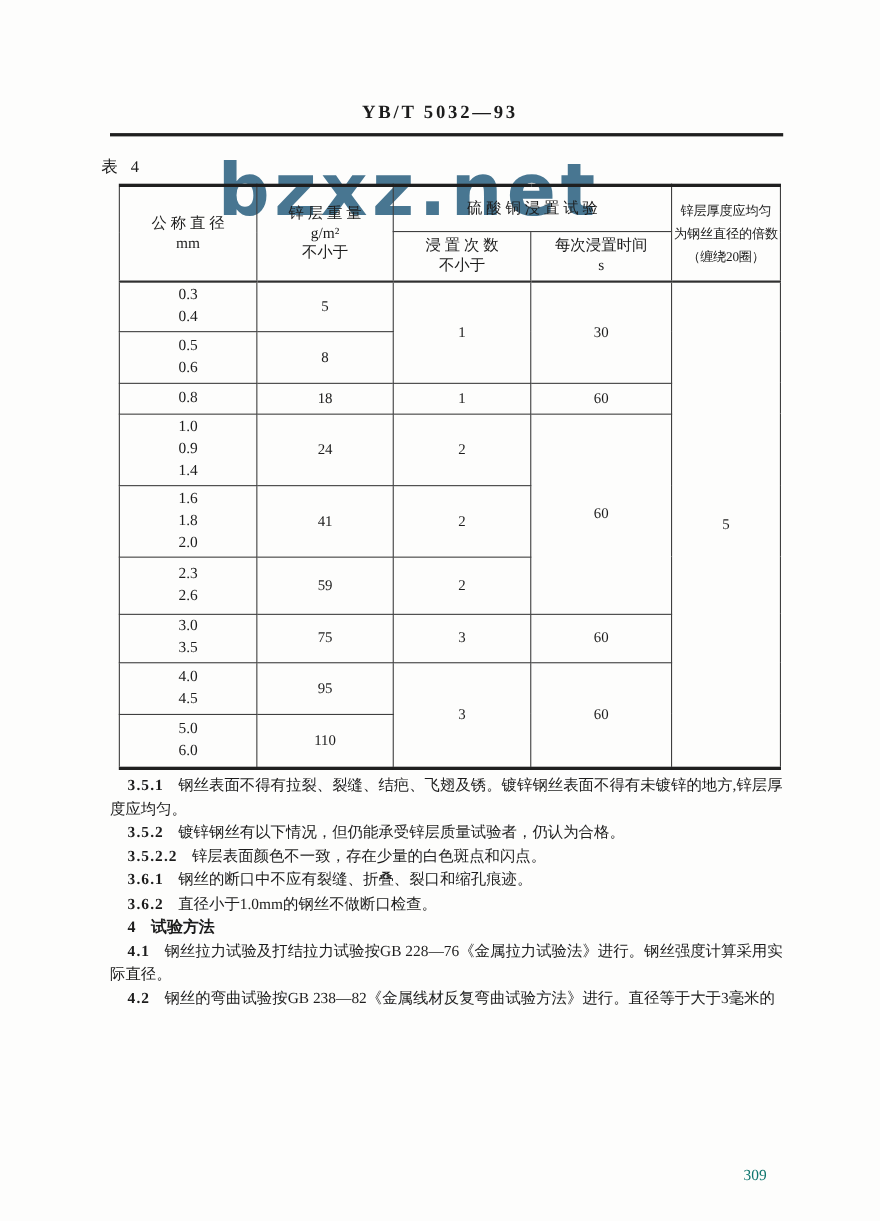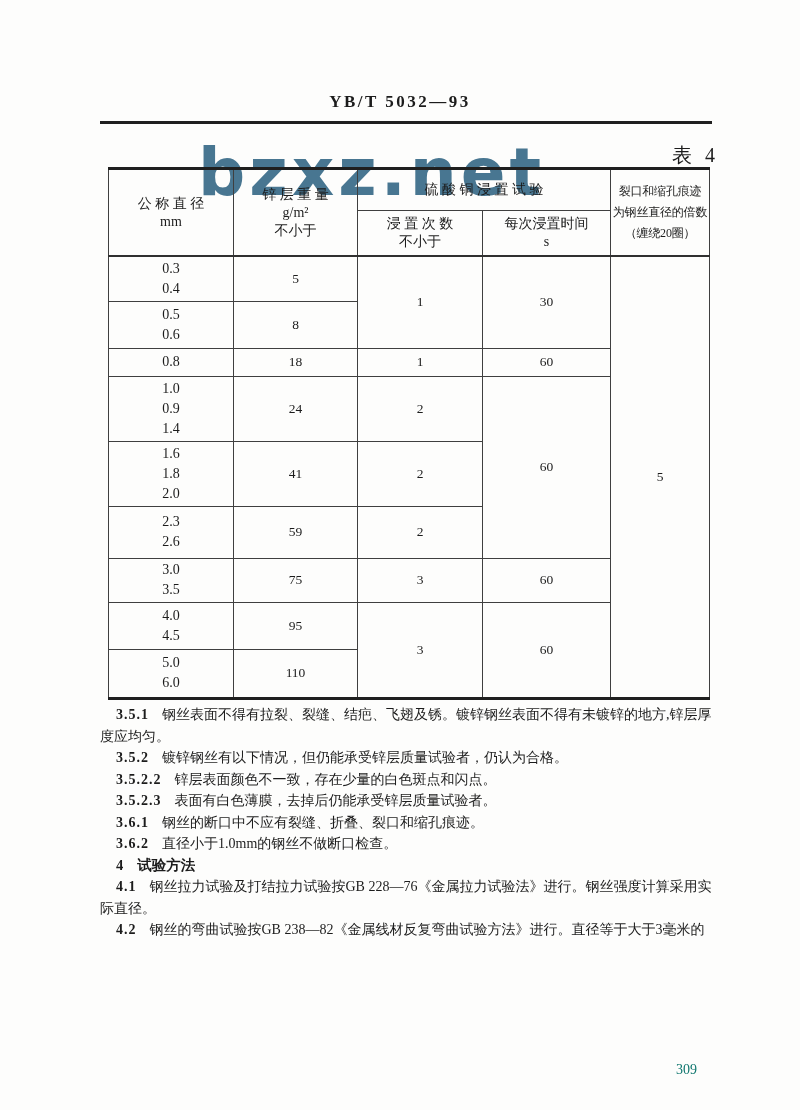--- a/index.html
+++ b/index.html
@@ -37,23 +37,23 @@
     z-index:1;
   }
   .title-rule{
     position:absolute;
     top:121px;left:100px;width:612px;height:3px;
     background:#1f1f1f;
     z-index:1;
   }
   .table-caption{
     position:absolute;
-    top:142px;left:107px;width:612px;
-    text-align:right;
-    font-size:20px;
+    top:142px;left:92px;width:612px;
+    text-align:left;
+    font-size:15px;
     letter-spacing:4px;
     z-index:1;
   }
   table.spec-table{
     position:absolute;
     top:167px;left:108px;
     width:601px;
     border-collapse:collapse;
     table-layout:fixed;
     z-index:1;
@@ -140,21 +140,21 @@
         <td rowspan="2">
           <div class="hgroup">
             <div>锌 层 重 量</div>
             <div>g/m²</div>
             <div>不小于</div>
           </div>
         </td>
         <td colspan="2">硫 酸 铜 浸 置 试 验</td>
         <td rowspan="2" class="mandrel-header">
           <div class="hgroup">
-            <div>裂口和缩孔痕迹</div>
+            <div>锌层厚度应均匀</div>
             <div>为钢丝直径的倍数</div>
             <div>（缠绕20圈）</div>
           </div>
         </td>
       </tr>
       <tr class="h2">
         <td>
           <div class="hgroup">
             <div>浸 置 次 数</div>
             <div>不小于</div>
@@ -245,21 +245,20 @@
         </td>
         <td class="num">110</td>
       </tr>
     </tbody>
   </table>
 
   <div class="content">
     <p><span class="pnum">3.5.1</span><span>钢丝表面不得有拉裂、裂缝、结疤、飞翅及锈。镀锌钢丝表面不得有未镀锌的地方,锌层厚度应均匀。</span></p>
     <p><span class="pnum">3.5.2</span><span>镀锌钢丝有以下情况，但仍能承受锌层质量试验者，仍认为合格。</span></p>
     <p><span class="pnum">3.5.2.2</span><span>锌层表面颜色不一致，存在少量的白色斑点和闪点。</span></p>
-    <p><span class="pnum">3.5.2.3</span><span>表面有白色薄膜，去掉后仍能承受锌层质量试验者。</span></p>
     <p><span class="pnum">3.6.1</span><span>钢丝的断口中不应有裂缝、折叠、裂口和缩孔痕迹。</span></p>
     <p><span class="pnum">3.6.2</span><span>直径小于1.0mm的钢丝不做断口检查。</span></p>
 
     <p class="sec-heading"><span class="hnum">4</span><span>试验方法</span></p>
 
     <p><span class="pnum">4.1</span><span>钢丝拉力试验及打结拉力试验按GB 228—76《金属拉力试验法》进行。钢丝强度计算采用实际直径。</span></p>
     <p><span class="pnum">4.2</span><span>钢丝的弯曲试验按GB 238—82《金属线材反复弯曲试验方法》进行。直径等于大于3毫米的</span></p>
   </div>
 
   <div class="page-number">309</div>

